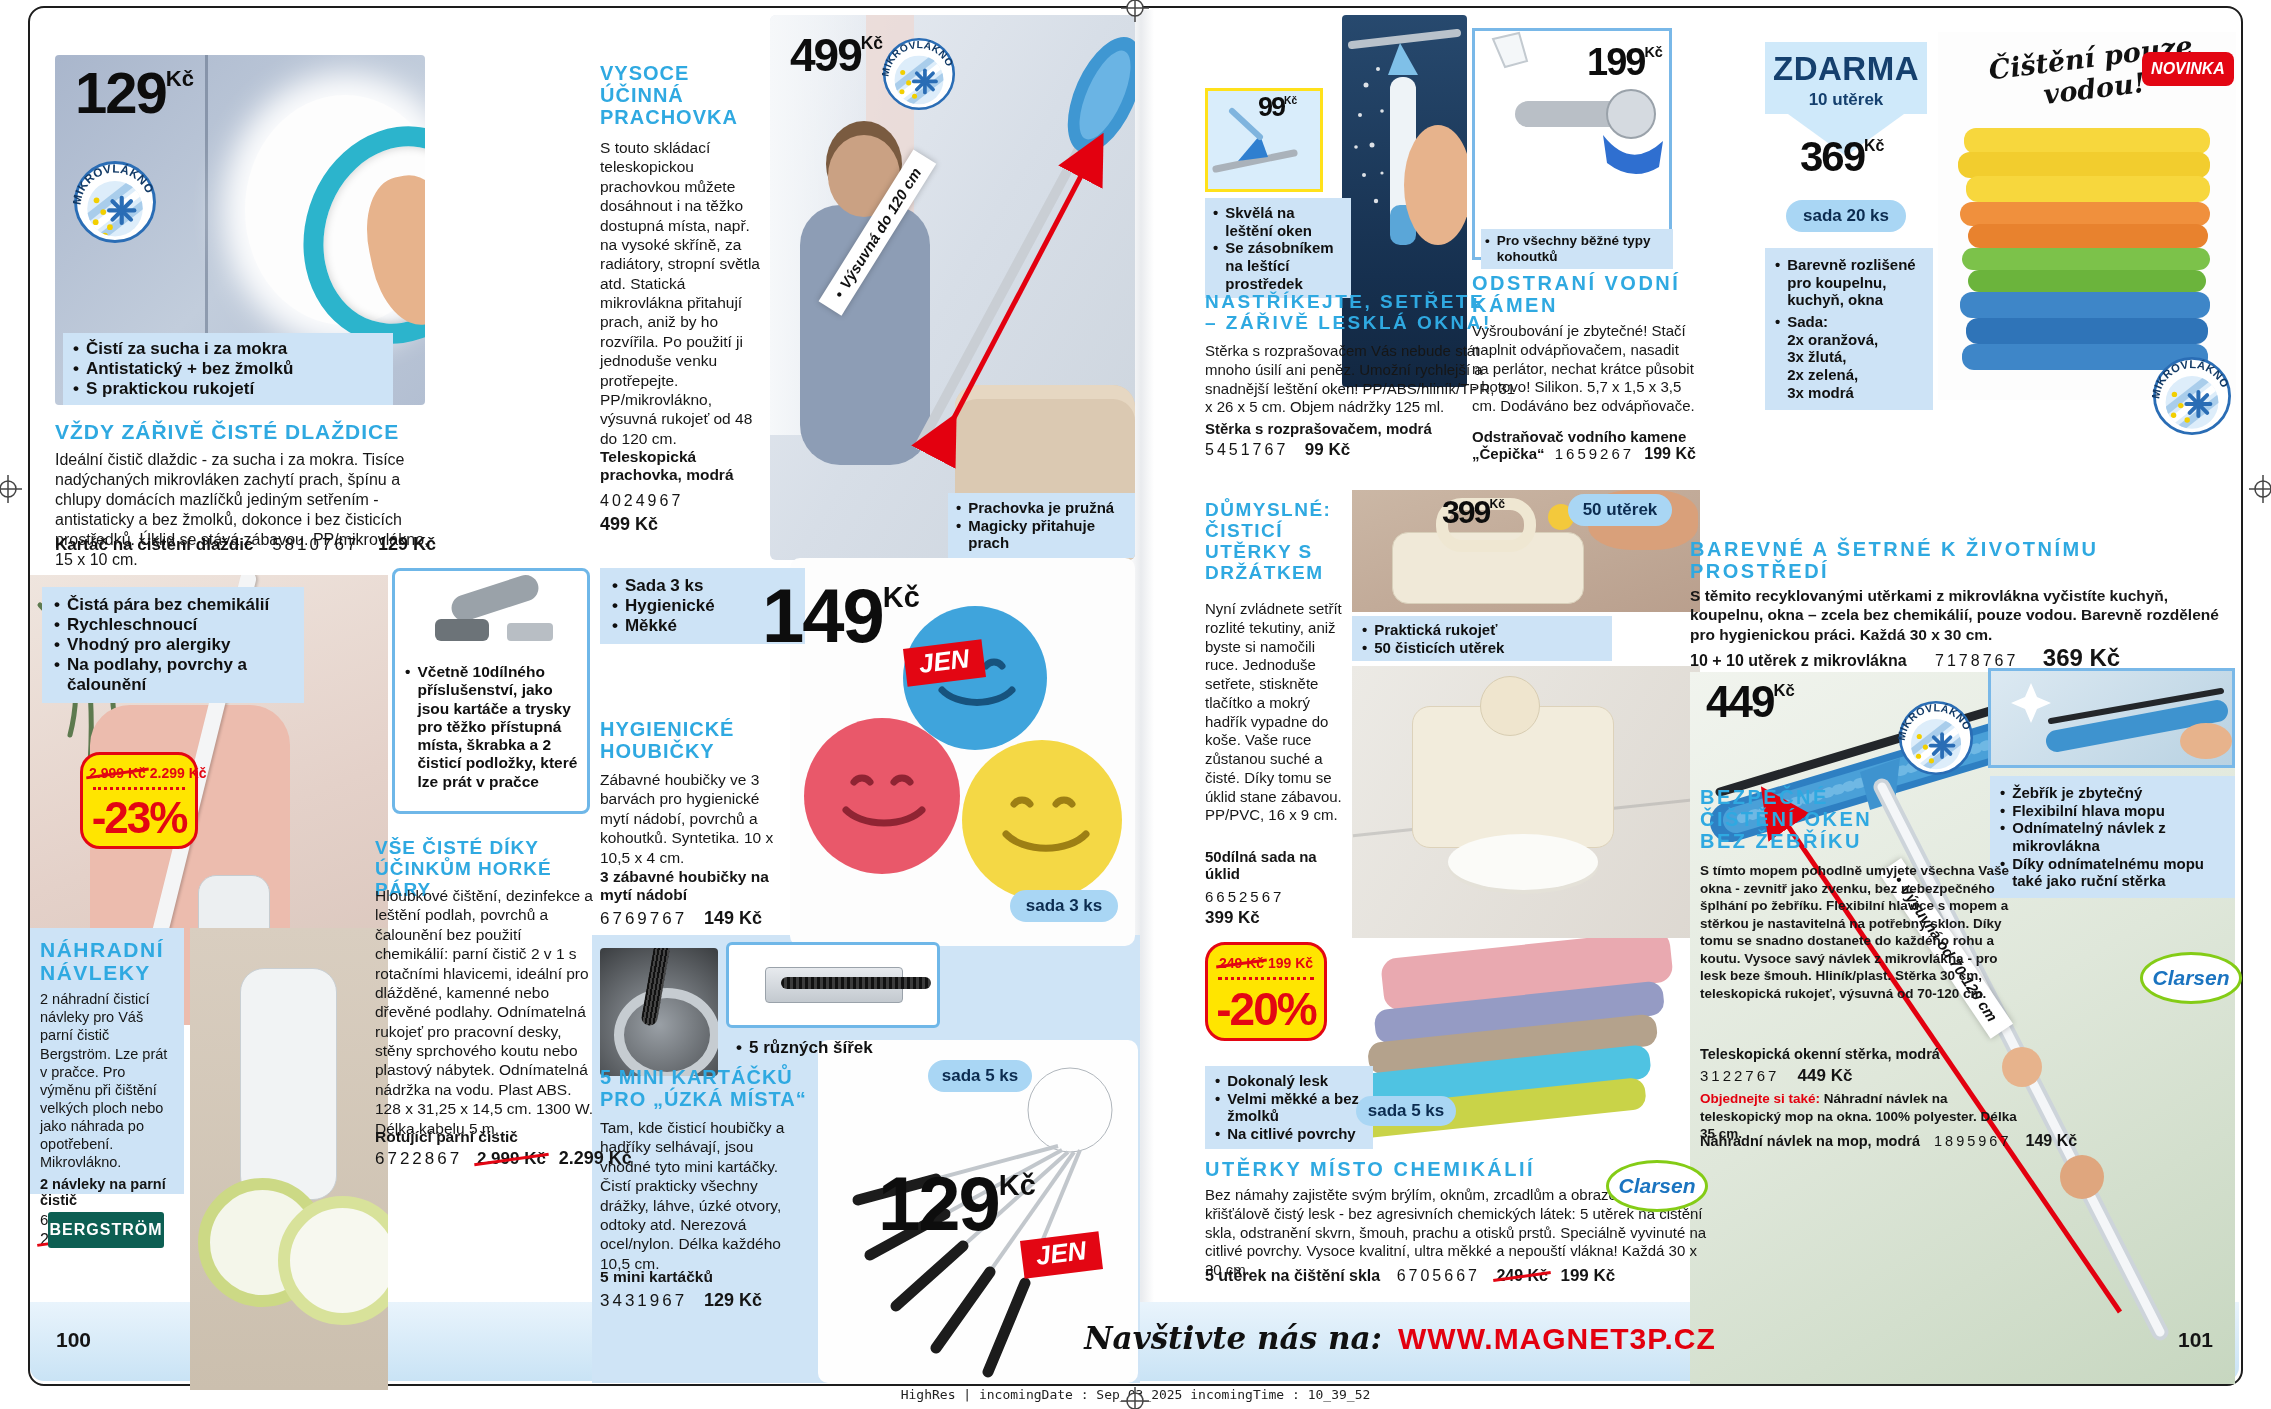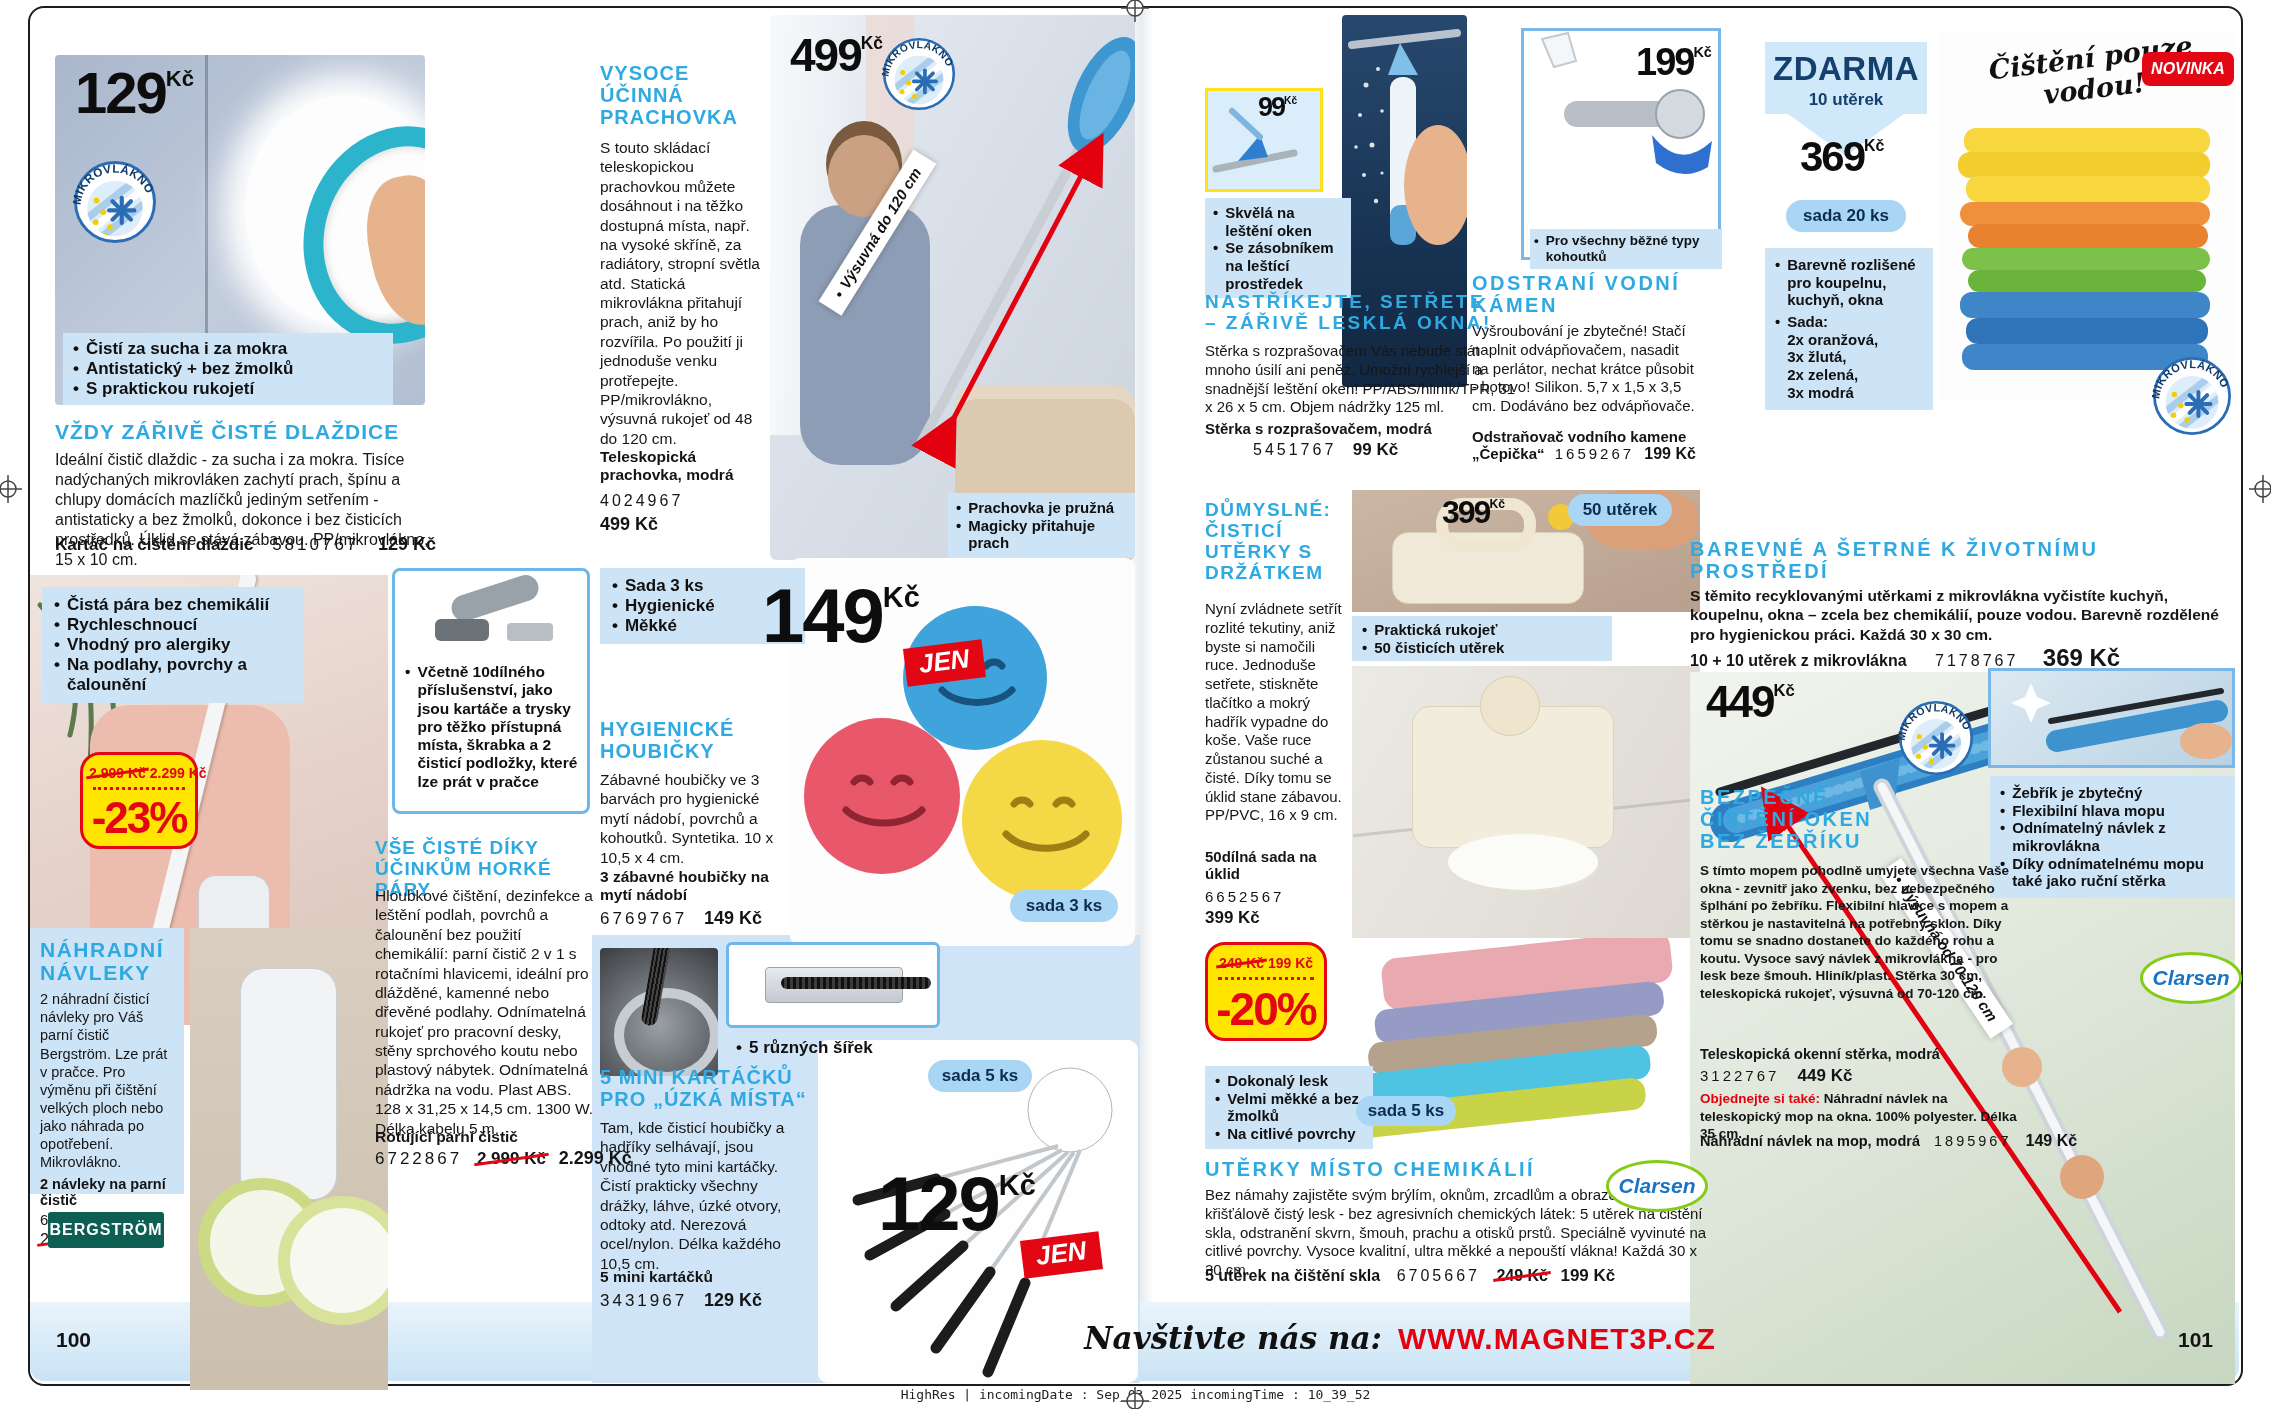--- a/index.html
+++ b/index.html
@@ -413,26 +413,26 @@
           <circle cx="14" cy="132" r="1.8"></circle>
           <circle cx="40" cy="158" r="1.6"></circle>
       </g>
       <ellipse cx="96" cy="170" rx="34" ry="60" fill="#e7b38c"></ellipse>
     </svg>
   </div>
 
   <div class="abs h hsp" style="left:1205px;top:292px;width:300px;font-size:19px;">NASTŘÍKEJTE, SETŘETE – ZÁŘIVĚ LESKLÁ OKNA!</div>
   <div class="abs bd" style="left:1205px;top:342px;width:320px;font-size:15px;">Stěrka s rozprašovačem Vás nebude stát mnoho úsilí ani peněz. Umožní rychlejší a snadnější leštění oken! PP/ABS/hliník/TPR, 31 x 26 x 5 cm. Objem nádržky 125 ml.</div>
   <div class="abs plname" style="left:1205px;top:420px;font-size:15px;z-index:4;">Stěrka s rozprašovačem, modrá</div>
-  <div class="abs" style="left:1205px;top:440px;font-size:16px;z-index:4;margin-left:48px;">
+  <div class="abs" style="left:1205px;top:440px;font-size:16px;z-index:4;">
     <span class="code">5451767</span>
     <span class="prc" style="margin-left:12px;font-size:17px;">99 Kč</span>
   </div>
 
-  <div class="abs" style="left:1521px;top:28px;width:200px;height:232px;background:#fff;border:3px solid #79b8e8;box-sizing:border-box;z-index:2;">
+  <div class="abs" style="left:1472px;top:28px;width:200px;height:232px;background:#fff;border:3px solid #79b8e8;box-sizing:border-box;z-index:2;">
     <svg width="194" height="170" viewBox="0 0 194 170">
       <path d="M18 8 L44 2 L52 30 L30 36 z" fill="#f4f7f9" stroke="#c3cad0" stroke-width="2"></path>
       <rect x="40" y="70" width="120" height="26" rx="13" fill="#b9bfc6"></rect>
       <circle cx="156" cy="83" r="24" fill="#d5dae0" stroke="#9aa2aa" stroke-width="2"></circle>
       <path d="M128 104 q28 36 60 6 l-4 26 q-26 16 -52 -4 z" fill="#2f6fd0"></path>
     </svg>
     <div class="abs bigp" style="left:112px;top:14px;font-size:38px;">
       <span>199</span>
         <span class="kc">Kč</span>
     </div>

